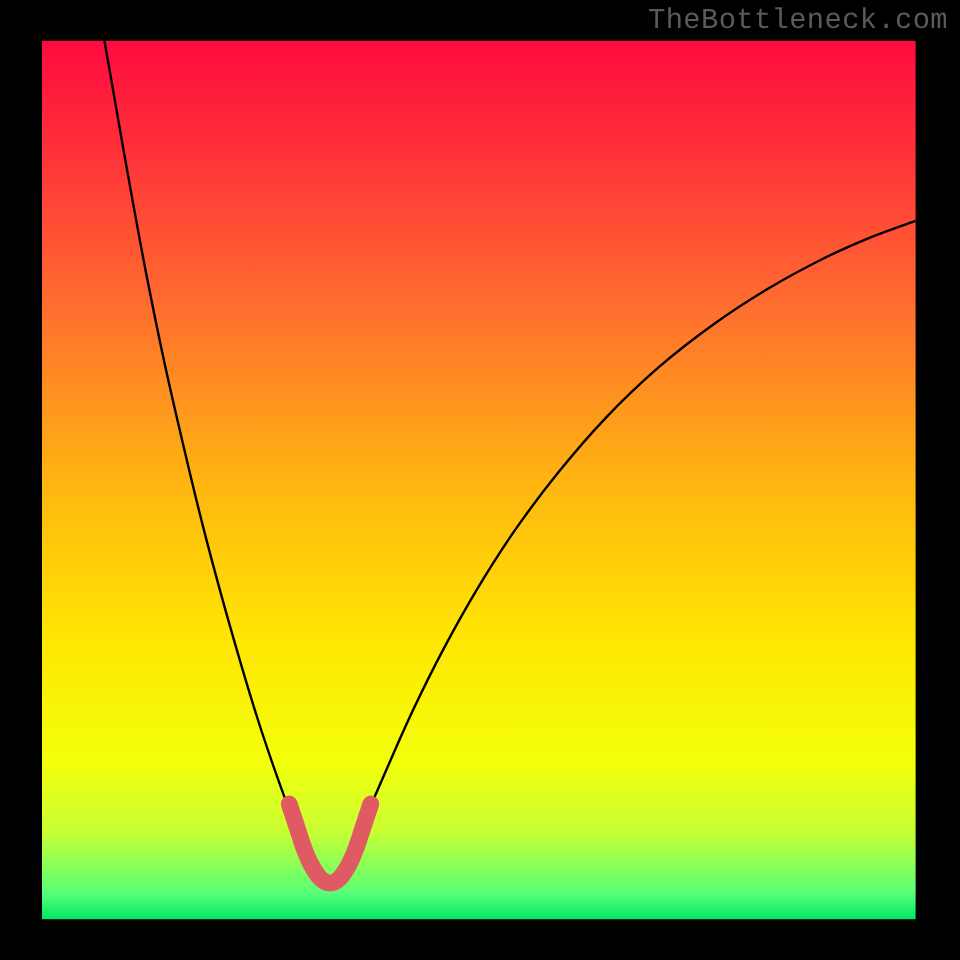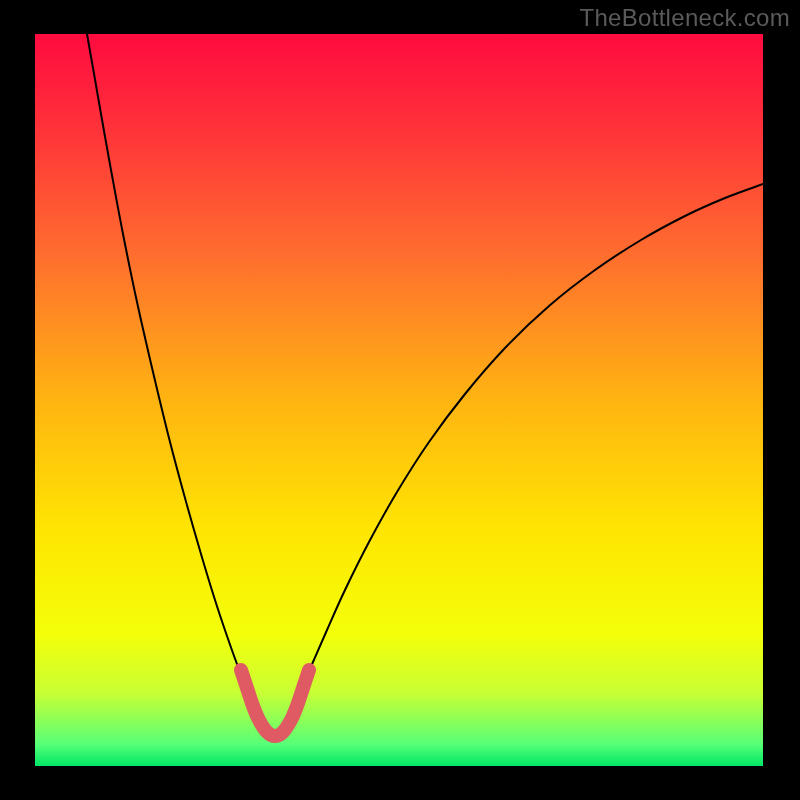--- a/index.html
+++ b/index.html
@@ -15,21 +15,21 @@
     left: 0;
     top: 0;
     width: 800px;
     height: 800px;
     background: #000;
   }
   .watermark {
     position: absolute;
     top: 4px;
     right: 10px;
-    font-family: Liberation Sans, sans-serif;
+    font-family: Liberation Mono, monospace;
     font-size: 24px;
     color: #5a5a5a;
     letter-spacing: 0.3px;
   }
   svg {
     position: absolute;
     left: 0;
     top: 0;
   }
 </style>

